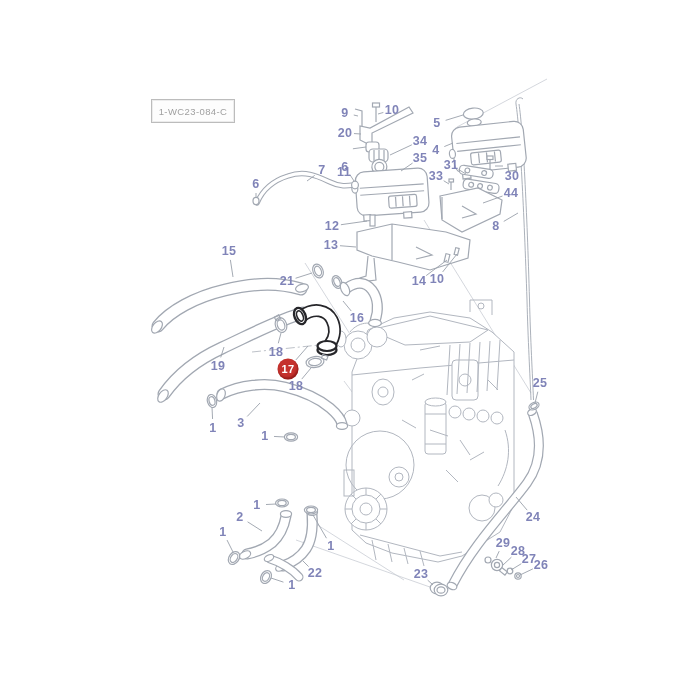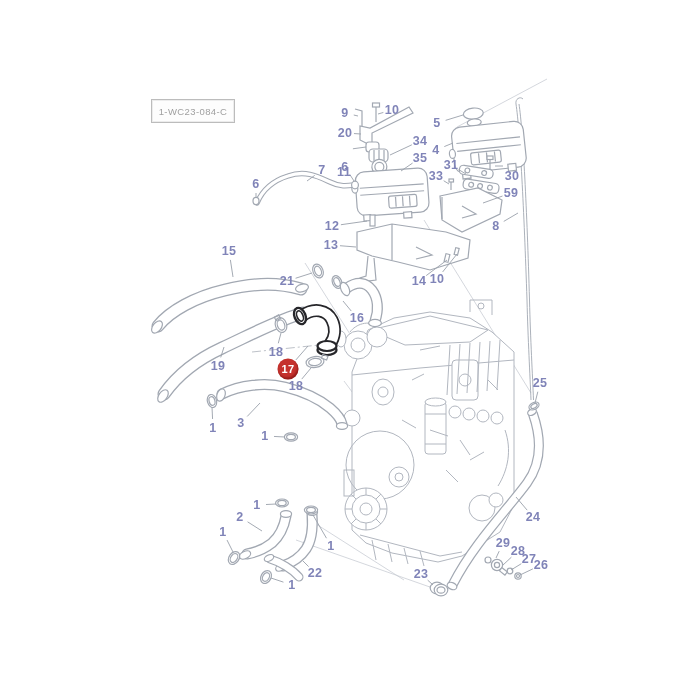--- a/index.html
+++ b/index.html
@@ -392,21 +392,21 @@
       <div class="callout" style="left: 437px; top: 123px;">5</div>
       <div class="callout" style="left: 436px; top: 150px;">4</div>
       <div class="callout" style="left: 345px; top: 167px;">6</div>
       <div class="callout" style="left: 322px; top: 170px;">7</div>
       <div class="callout" style="left: 256px; top: 184px;">6</div>
       <div class="callout" style="left: 332px; top: 226px;">12</div>
       <div class="callout" style="left: 331px; top: 245px;">13</div>
       <div class="callout" style="left: 451px; top: 165px;">31</div>
       <div class="callout" style="left: 512px; top: 164px; margin-top: 12px;">30</div>
       <div class="callout" style="left: 436px; top: 176px;">33</div>
-      <div class="callout" style="left: 511px; top: 193px;">59</div>
+      <div class="callout" style="left: 511px; top: 193px;">44</div>
       <div class="callout" style="left: 496px; top: 226px;">8</div>
       <div class="callout" style="left: 419px; top: 281px;">14</div>
       <div class="callout" style="left: 437px; top: 279px;">10</div>
       <div class="callout" style="left: 229px; top: 251px;">15</div>
       <div class="callout" style="left: 287px; top: 281px;">21</div>
       <div class="callout" style="left: 357px; top: 318px;">16</div>
       <div class="callout" style="left: 276px; top: 352px;">18</div>
       <div class="callout highlight" style="left: 288px; top: 369px;">17</div>
       <div class="callout" style="left: 296px; top: 386px;">18</div>
       <div class="callout" style="left: 218px; top: 366px;">19</div>

